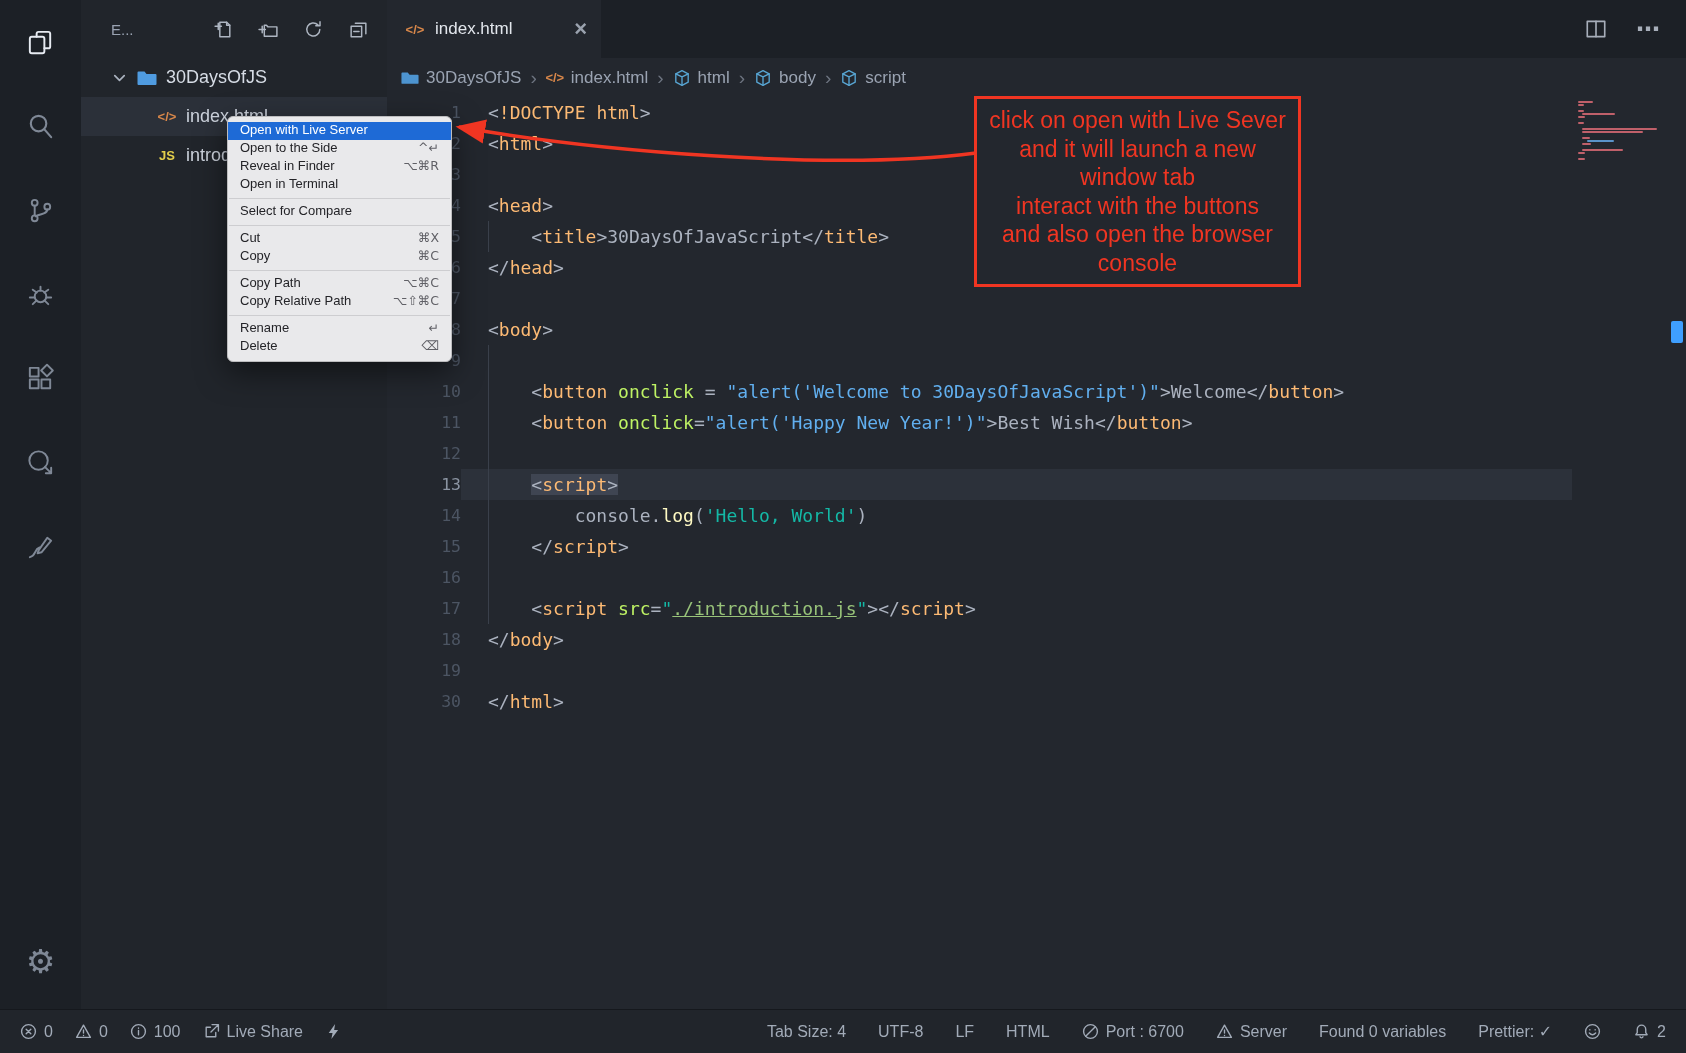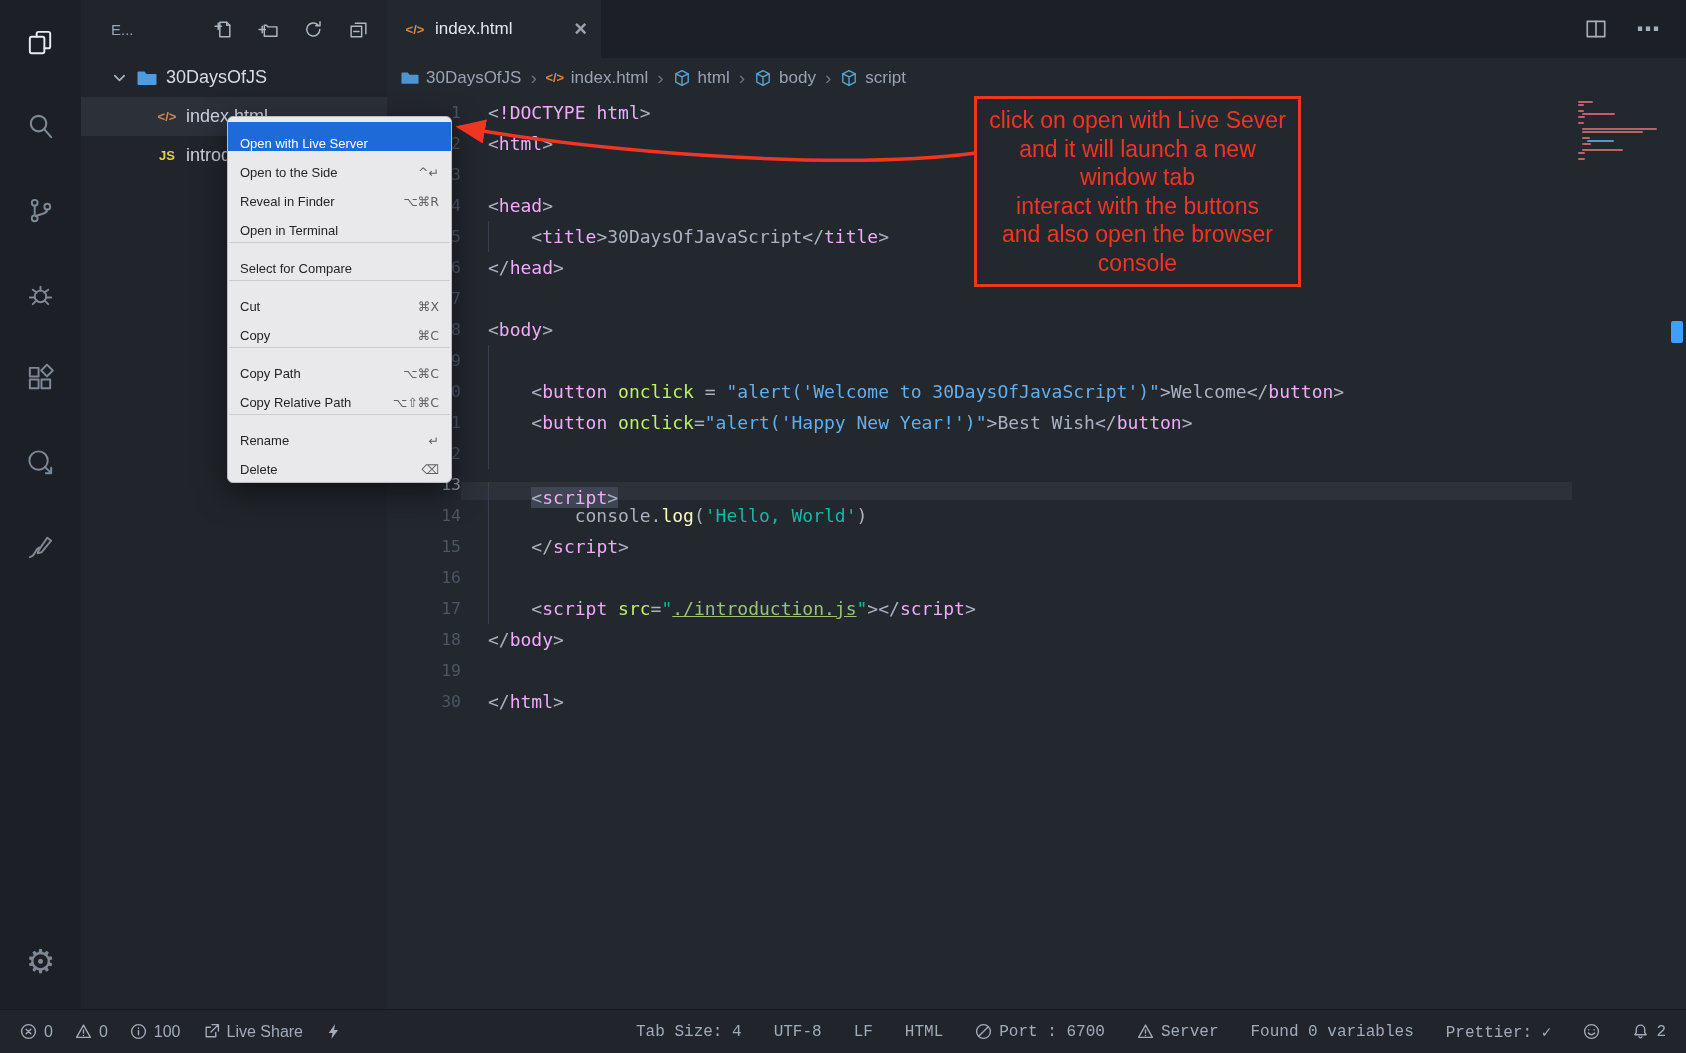--- a/index.html
+++ b/index.html
@@ -42,43 +42,43 @@
   .bc-item{display:flex;align-items:center;gap:7px;cursor:pointer;}
   .bc-item .ic{width:18px;height:18px;}
   .bc-sep{color:#6d7480;font-size:19px;}
 
   
   .editor{flex:1;position:relative;font-family:"DejaVu Sans Mono","Liberation Mono",monospace;font-size:18px;}
   .code{position:absolute;top:0;left:0;right:114px;bottom:0;}
   .line{display:flex;height:31px;align-items:stretch;}
   .gutter{flex:none;width:74px;text-align:right;color:#4c5563;font-size:16.5px;line-height:31px;}
   .line.cur .gutter{color:#8b94a2;}
-  .line.cur .ltext{background:#2c313a;margin-top:13px;}
+  .line.cur .ltext{background:#2c313a;}
   .ltext{flex:1;padding-left:27px;white-space:pre;position:relative;line-height:31px;}
   .ltext.gd::before{content:"";position:absolute;left:27px;top:0;bottom:0;border-left:1px solid #3a404b;}
-  .tk-p{color:#abb2bf}.tk-t{color:#f0abfc}.tk-a{color:#bef264}.tk-s{color:#61afef}
+  .tk-p{color:#abb2bf}.tk-t{color:#fdba74}.tk-a{color:#bef264}.tk-s{color:#61afef}
   .tk-gr{color:#14b8a6}.tk-x{color:#abb2bf}.tk-f{color:#fef9c3}
   .tk-u{color:#98c379;text-decoration:underline;}
   .hl{background:#3f4552;}
 
   .minimap{position:absolute;top:4px;right:16px;width:92px;display:flex;flex-direction:column;gap:1px;}
   .mm-line{height:2px;border-radius:1px;}
   .ov-marker{position:absolute;right:3px;top:224px;width:12px;height:22px;background:#3f9fff;border-radius:2px;}
 
   
   .status-bar{height:44px;background:#21252b;border-top:1px solid #15181d;display:flex;align-items:center;padding:0 20px;color:#a2abb8;font-size:16px;}
   .sb-left{display:flex;gap:22px;align-items:center;}
-  .sb-right{margin-left:auto;display:flex;gap:32px;align-items:center;font-family:Liberation Mono, monospace;}
+  .sb-right{margin-left:auto;display:flex;gap:32px;align-items:center;}
   .sb-item{display:flex;align-items:center;gap:7px;cursor:pointer;white-space:nowrap;}
   .sb-item .ic{width:17px;height:17px;}
 
   
   .context-menu{position:absolute;left:227px;top:116px;width:225px;background:#e9e9eb;border:1px solid #bcbcbe;
     border-radius:6px;box-shadow:0 10px 30px rgba(0,0,0,.5);padding:5px 0;z-index:50;font-size:13px;color:#242428;}
-  .menu-item{height:29px;display:flex;align-items:flex-end;padding:0 12px;cursor:pointer;}
+  .menu-item{height:18px;display:flex;align-items:flex-start;padding:0 12px;cursor:pointer;}
   .menu-item.active{background:#1e6ad6;color:#fff;}
   .menu-item .shortcut{margin-left:auto;color:#606066;font-size:12.5px;font-family:"DejaVu Sans",sans-serif;}
   .menu-item.active .shortcut{color:#dfe9fa;}
   .menu-sep{height:1px;background:#cdcdd0;margin:4px 1px;}
 
   
   .annotation{position:absolute;left:974px;top:96px;width:327px;z-index:40;border:3px solid #f03522;color:#f03522;
     padding:7px 2px;text-align:center;font-size:23px;line-height:28.5px;}
   .arrow-overlay{position:absolute;left:0;top:0;z-index:60;pointer-events:none;}
 

